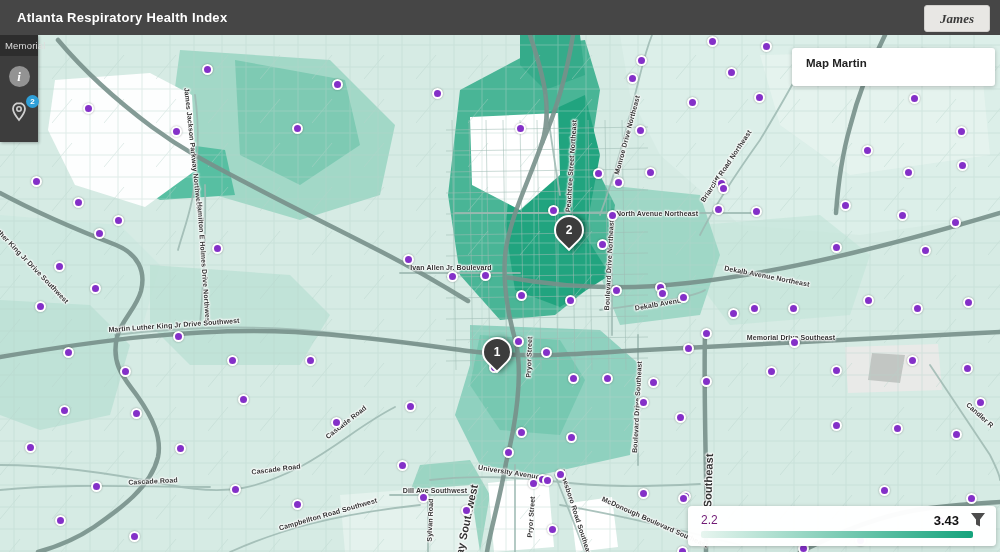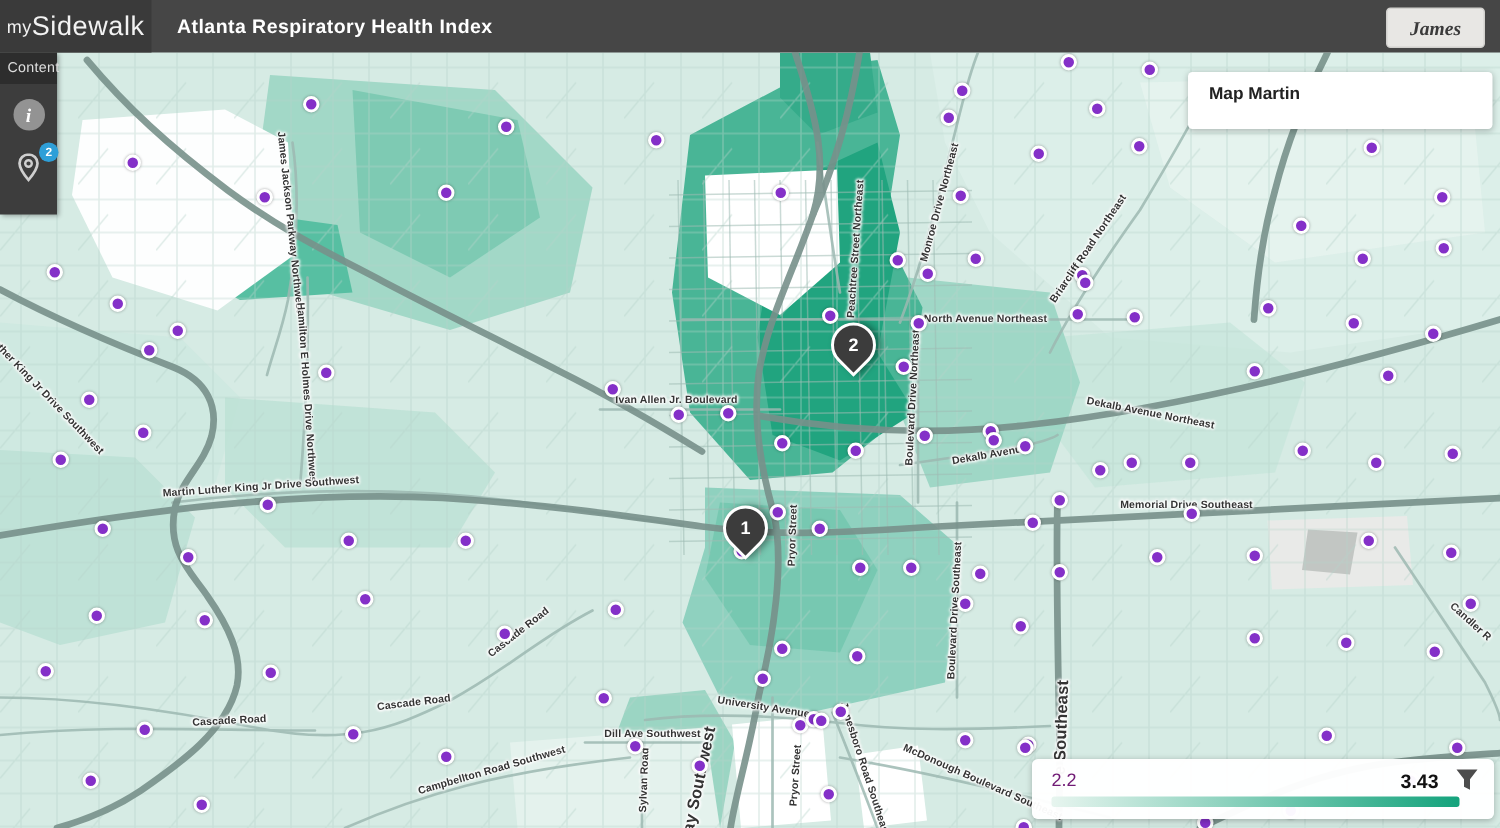--- a/index.html
+++ b/index.html
@@ -308,30 +308,26 @@
       <div class="pin" style="left: 482px; top: 302px;">
         <span>1</span>
       </div>
       <div class="pin" style="left: 554px; top: 180px;">
         <span>2</span>
       </div>
     </div>
 </div>
 
 <div class="header">
-  <div class="logo-block">
-    <span class="logo-my">my</span>
-      <span class="logo-sidewalk">Sidewalk</span>
-  </div>
   <div class="header-title">Atlanta Respiratory Health Index</div>
   <div class="share-btn">James</div>
 </div>
 
 <div class="side-panel">
-  <div class="side-tab">Content</div>
+  <div class="side-tab">Memorial</div>
   <div class="side-icons">
     <div class="info-circle">i</div>
     <div class="pin-btn">
       <svg width="24" height="24" viewBox="0 0 24 24">
         <path d="M12 3 C8.7 3 6 5.6 6 8.8 C6 12.8 12 20 12 20 C12 20 18 12.8 18 8.8 C18 5.6 15.3 3 12 3 Z" stroke="#cfcfcf" stroke-width="1.8" fill="none"></path>
         <circle cx="12" cy="9" r="2.2" stroke="#cfcfcf" stroke-width="1.6" fill="none"></circle>
       </svg>
       <div class="badge">2</div>
     </div>
   </div>

